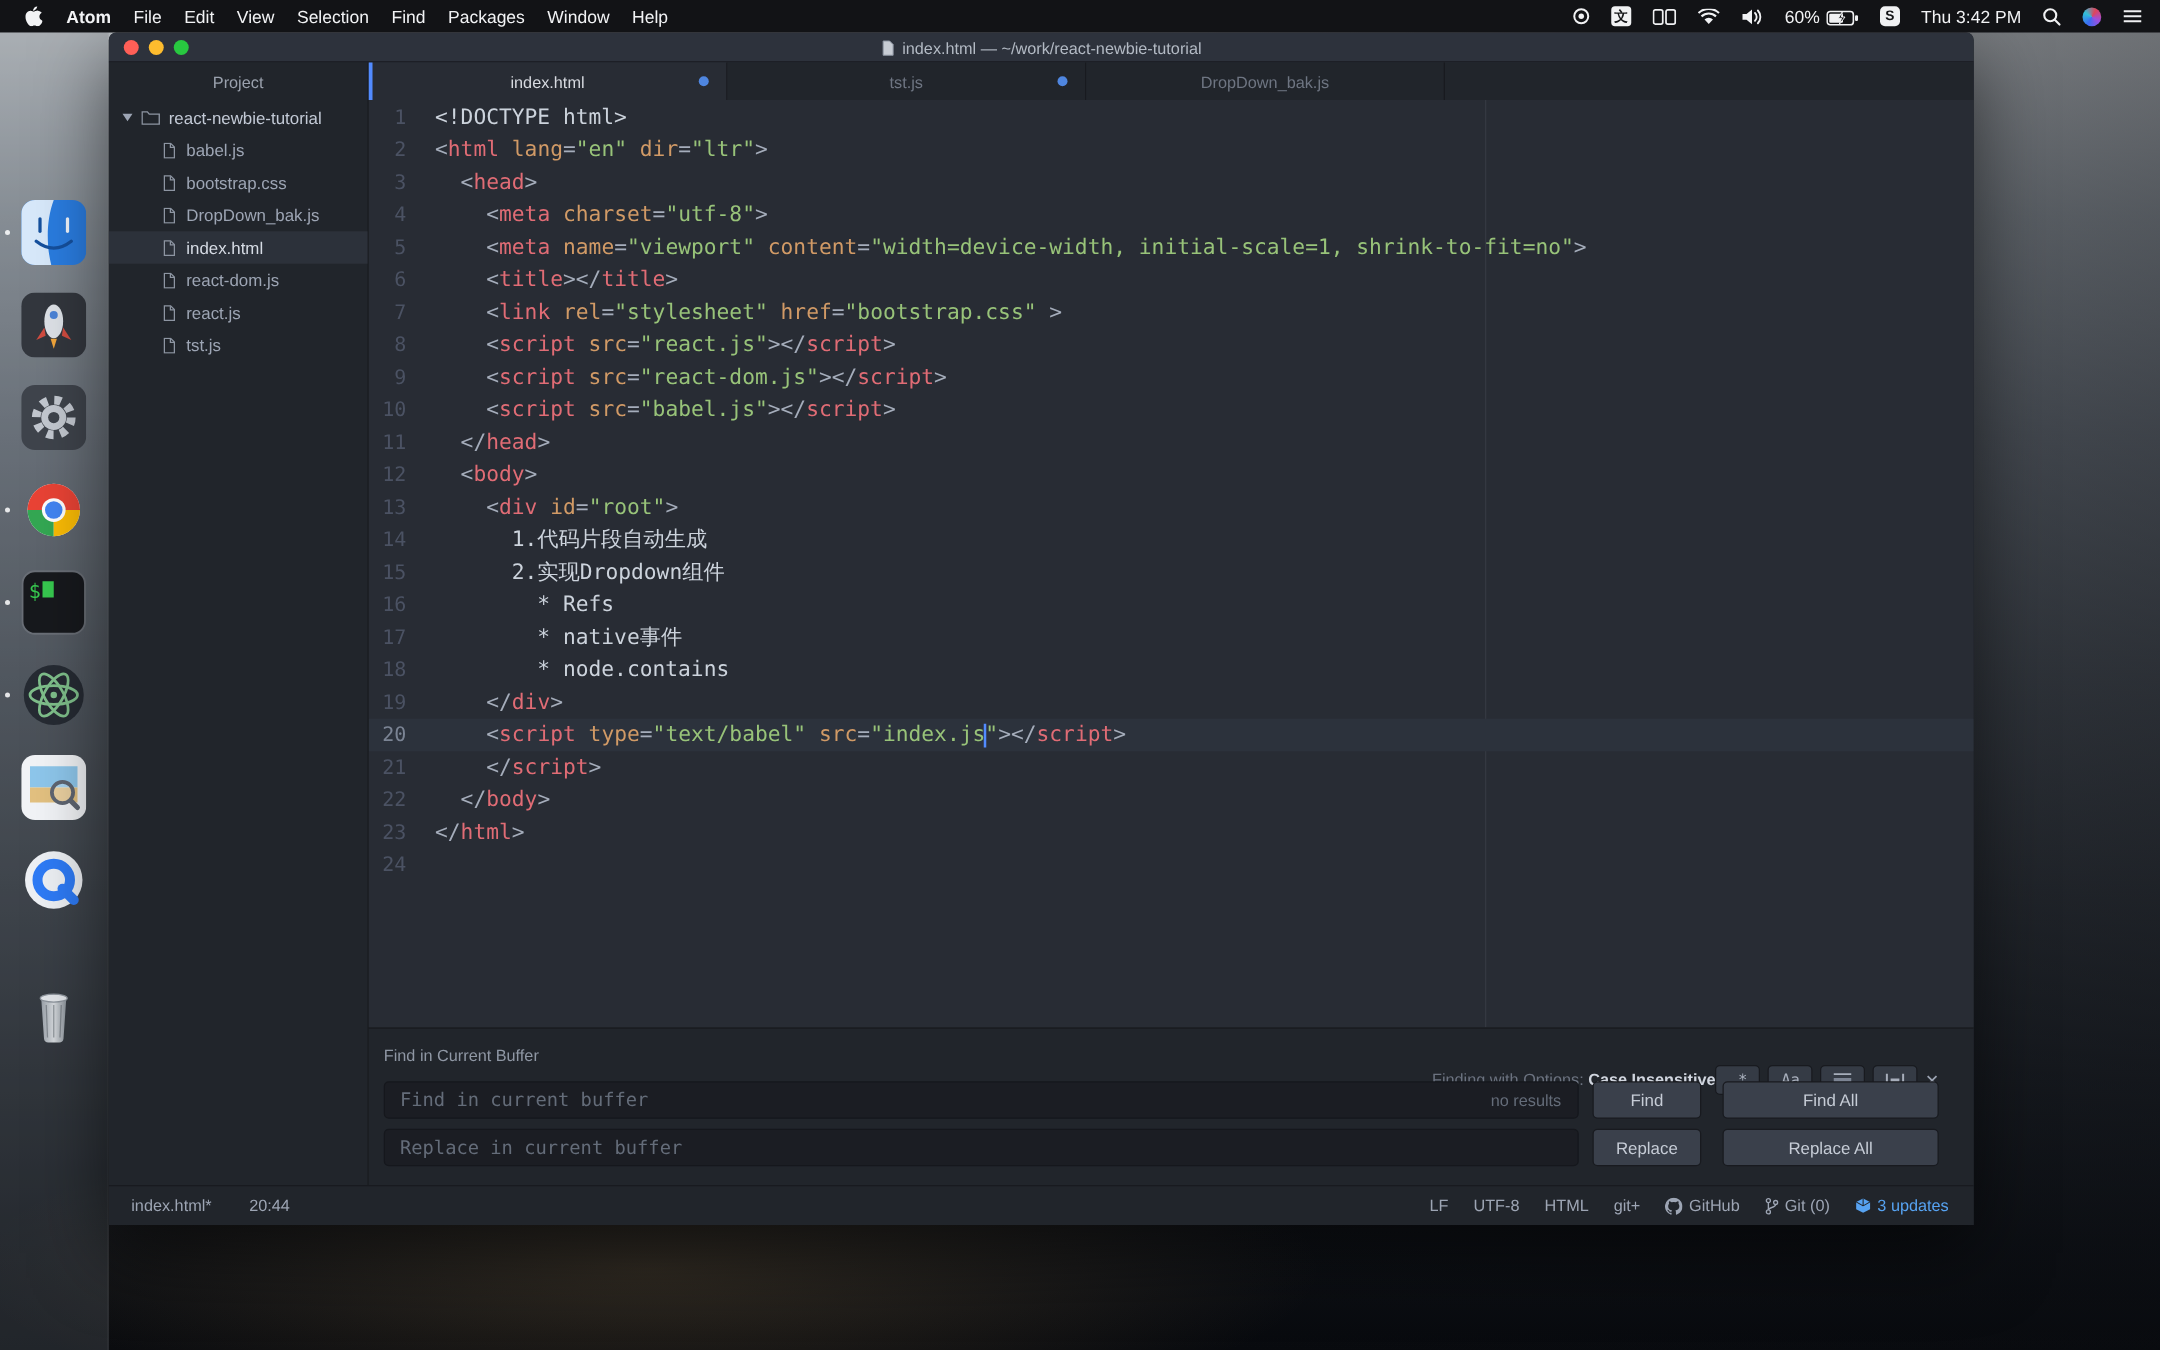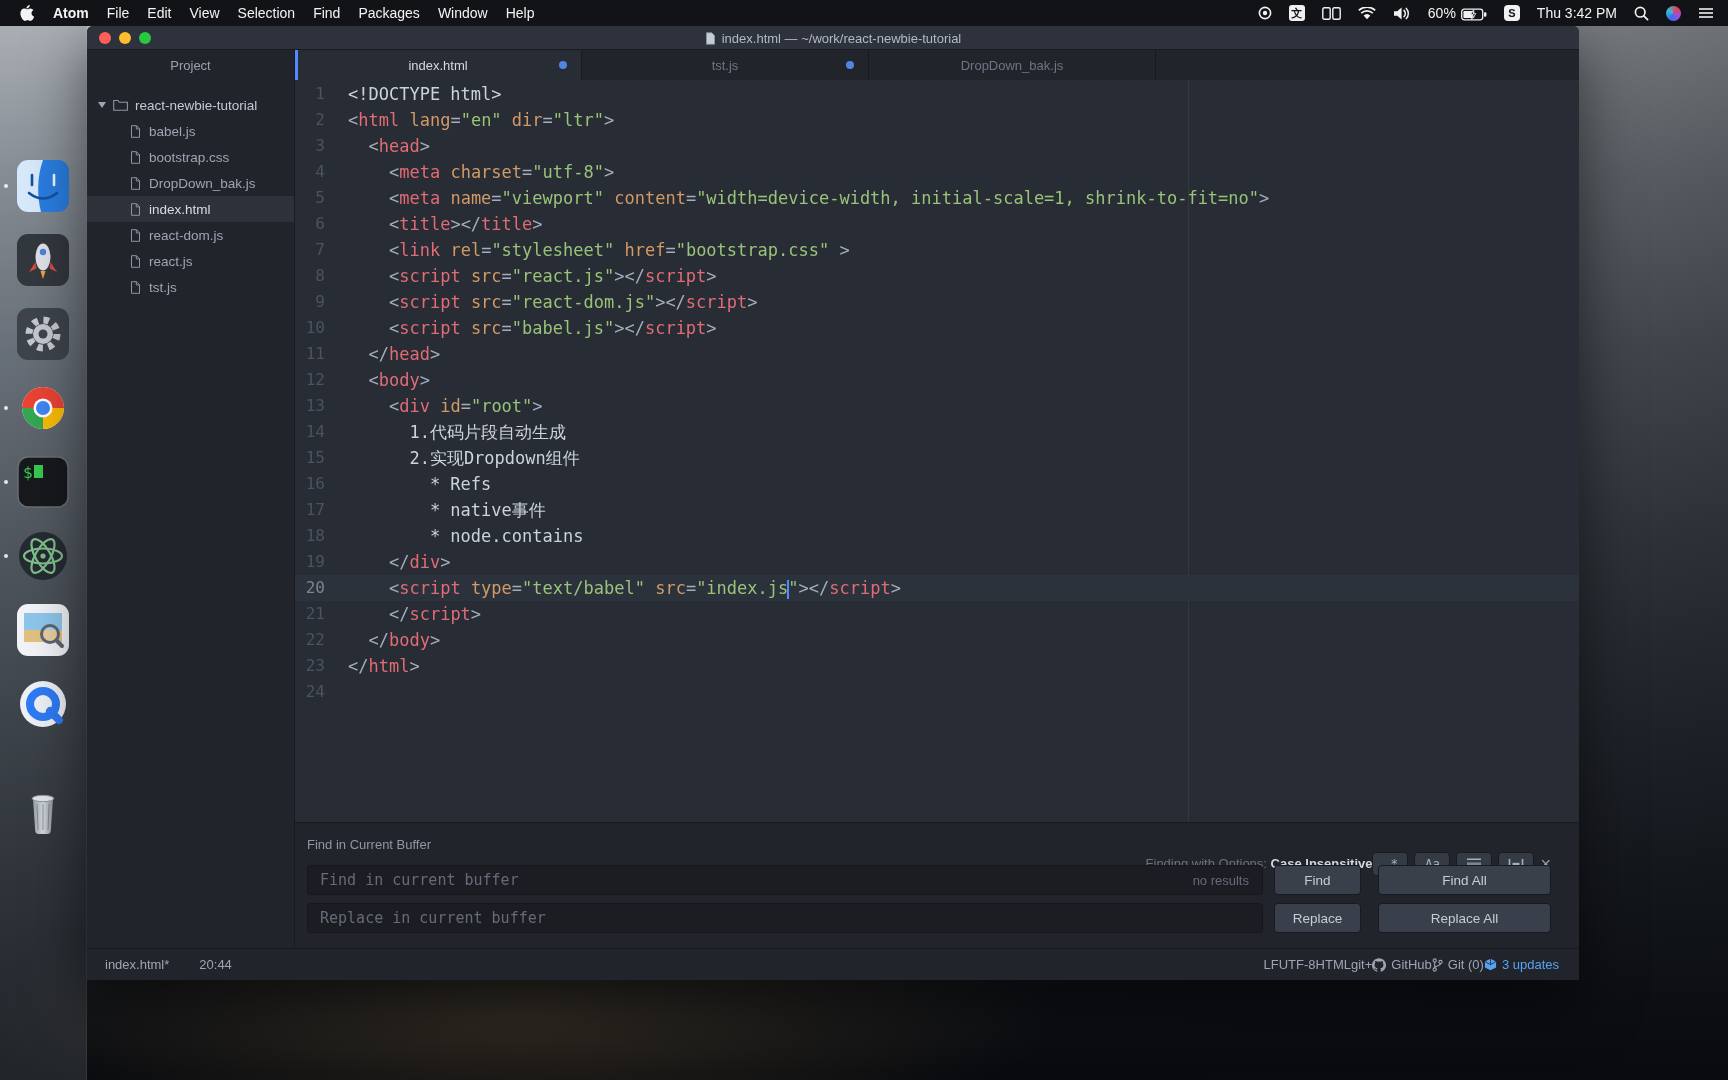--- a/index.html
+++ b/index.html
@@ -55,21 +55,21 @@
   .traffic{position:absolute;left:12px;top:6px;display:flex;gap:8px;}
   .tl{width:12px;height:12px;border-radius:50%;}
   .tl-red{background:#ff5f57;}.tl-yellow{background:#febc2e;}.tl-green{background:#28c840;}
   .wtitle{position:absolute;left:0;right:0;top:0;height:24px;display:flex;align-items:center;justify-content:center;
     gap:6px;font-size:13px;color:#b3bac4;}
 
   
   .treeview{position:absolute;left:0;top:24px;width:208px;bottom:32px;background:#21252b;
     border-right:1px solid #181a1f;color:#9da5b4;}
   .tree-header{height:30px;display:flex;align-items:center;justify-content:center;font-size:13px;color:#9aa1ad;}
-  .tree-root{height:26px;display:flex;align-items:center;padding-left:11px;gap:7px;color:#c3cad6;font-size:13.5px;margin-top:12px;}
+  .tree-root{height:26px;display:flex;align-items:center;padding-left:11px;gap:7px;color:#c3cad6;font-size:13.5px;margin-top:1px;}
   .chevron{width:0;height:0;border-left:4.5px solid transparent;border-right:4.5px solid transparent;border-top:6px solid #9da5b4;}
   .tree-file{height:26px;display:flex;align-items:center;padding-left:43px;gap:8px;font-size:13.5px;}
   .tree-file.selected{background:#2c313a;color:#d7dce5;}
   .file-icon,.folder-icon{display:flex;align-items:center;}
 
   
   .editor-area{position:absolute;left:208px;top:24px;right:0;bottom:158px;background:#282c34;display:flex;flex-direction:column;}
   .tabbar{height:30px;background:#21252b;display:flex;flex-shrink:0;}
   .tab{width:287px;position:relative;display:flex;align-items:center;justify-content:center;
     font-size:13px;color:#6e7582;border-right:1px solid #181a1f;background:#21252b;}
@@ -110,21 +110,21 @@
   .no-results{position:absolute;right:14px;top:50%;transform:translateY(-50%);color:#646c79;font-size:13px;}
   .btn{height:30px;background:#3a404b;border:1px solid #181a1f;border-radius:4px;color:#c6ccd6;
     font-size:13.5px;font-family:"Liberation Sans",sans-serif;cursor:default;}
   .btn-find{width:87px;margin-left:11px;}
   .btn-find-all{width:173px;margin-left:17px;}
 
   
   .statusbar{position:absolute;left:0;right:0;bottom:0;height:32px;background:#21252b;border-top:1px solid #181a1f;
     display:flex;align-items:center;justify-content:space-between;padding:0 20px 0 18px;color:#9da5b4;font-size:13px;}
   .status-left{display:flex;gap:30px;align-items:center;}
-  .status-right{display:flex;align-items:center;}
+  .status-right{display:flex;align-items:center;gap:20px;}
   .status-items-holder{display:contents;}
   .status-item{display:flex;align-items:center;gap:5px;white-space:nowrap;}
   .status-updates{color:var(--update-blue);display:flex;align-items:center;gap:5px;white-space:nowrap;}
 </style>
 </head>
 <body>
 
 <div class="menubar">
   <div class="menubar-left">
     <span class="apple-wrap">

